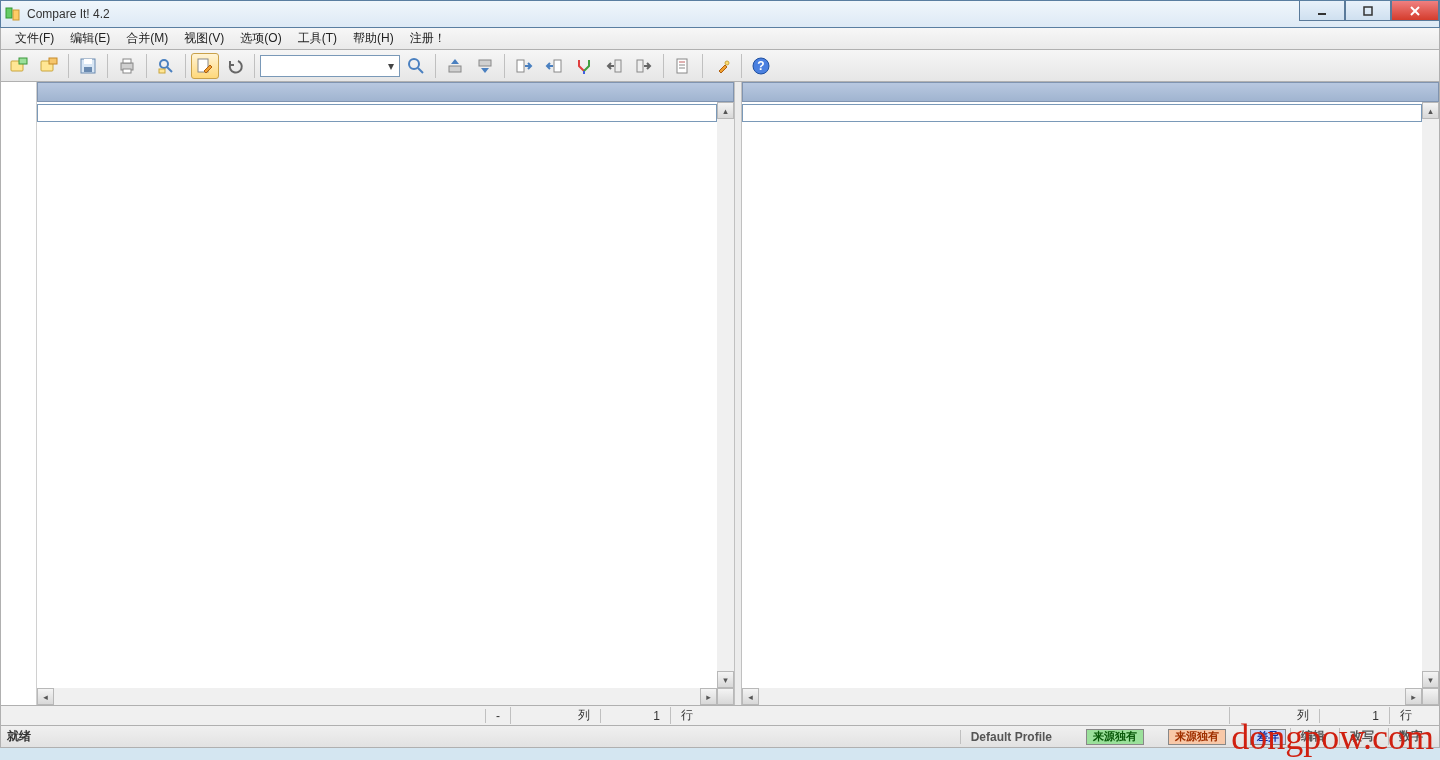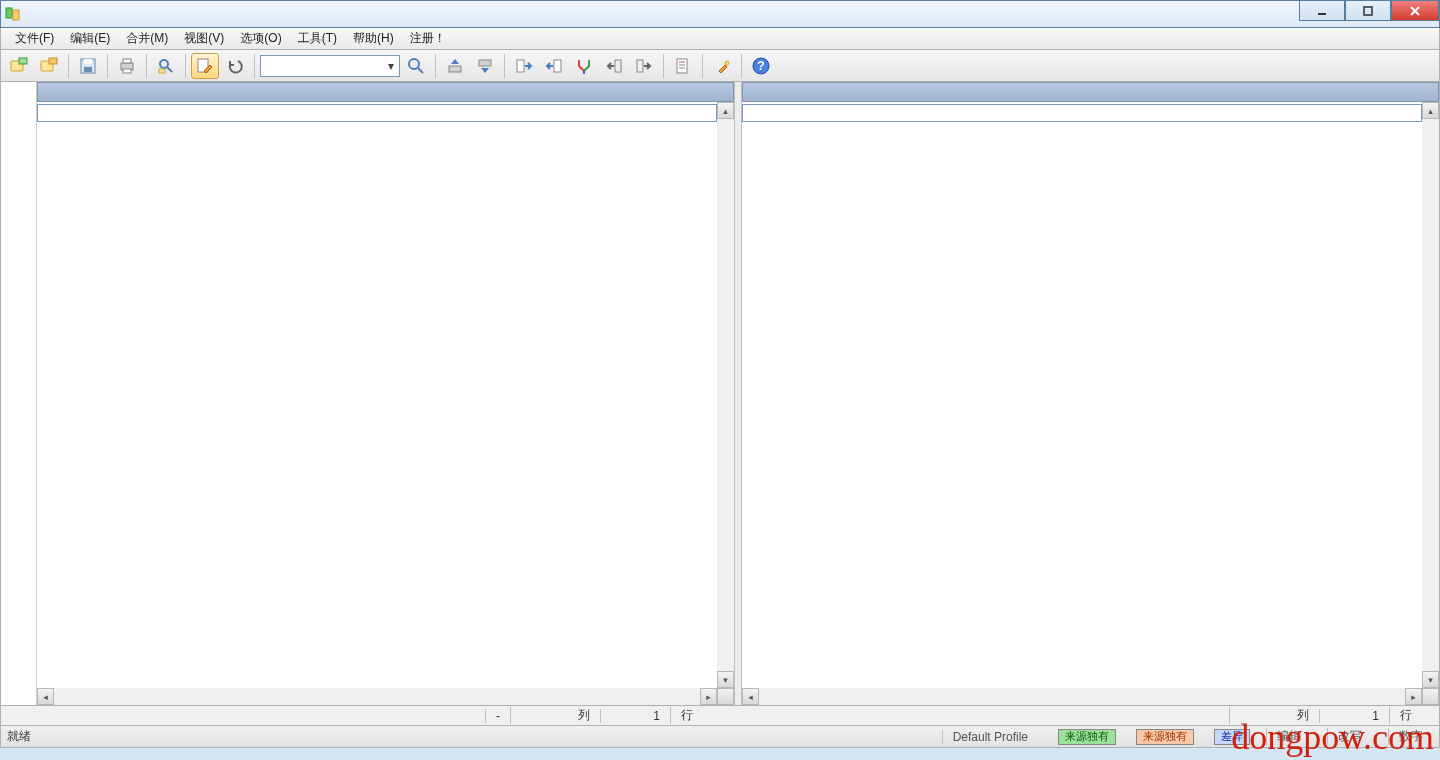--- a/index.html
+++ b/index.html
@@ -41,24 +41,24 @@
 .scroll-arrow { width: 17px; height: 17px; background: linear-gradient(#f4f4f4,#d8d8d8); border: 1px solid #b8b8b8; display:flex; align-items:center; justify-content:center; font-size:9px; color:#555;}
 .scroll-track { flex:1; background: #f0f0f0; }
 
 
 .ruler { height: 20px; background: #f0f0f0; border: 1px solid #b0b0b0; border-top: none; display: flex; align-items: center; }
 .ruler .cell { padding: 0 10px; border-left: 1px solid #c0c0c0; height: 100%; display: flex; align-items: center; color: #333; }
 .ruler .spacer { flex: 1; }
 .ruler .left-half, .ruler .right-half { width: 50%; display:flex; align-items:center;}
 
 
-.statusbar { height: 22px; background: linear-gradient(#f0f0f0,#e2e2e2); border: 1px solid #b0b0b0; border-top: none; display: flex; align-items: center; padding: 0 6px; gap: 0; }
+.statusbar { height: 22px; background: linear-gradient(#f0f0f0,#e2e2e2); border: 1px solid #b0b0b0; border-top: none; display: flex; align-items: center; padding: 0 6px; gap: 0; font-weight: bold; }
 .statusbar .status-text { color: #333; }
-.statusbar .right { margin-left: auto; display: flex; align-items: center; gap: 16px; }
-.statusbar .pill { padding: 0 6px; height: 16px; display: flex; align-items: center; border: 1px solid #888; font-size: 11px; margin-left: 4px; }
+.statusbar .right { margin-left: auto; display: flex; align-items: center; gap: 4px; }
+.statusbar .pill { padding: 0 6px; height: 16px; display: flex; align-items: center; border: 1px solid #888; font-size: 11px; margin-left: 20px; }
 .statusbar .pill.green { background: #9be09b; color: #0a5a0a; }
 .statusbar .pill.red { background: #f8c8a8; color: #a03000; }
 .statusbar .pill.blue { background: #c8d8f8; color: #1030a0; }
 .statusbar .seg { padding: 0 10px; border-left: 1px solid #c0c0c0; height: 100%; display:flex; align-items:center; color:#555; }
 
 
 .watermark { position: absolute; right: 6px; bottom: 2px; color: #d02010; font-family: Georgia, "Times New Roman", serif; font-size: 36px; letter-spacing: 0; pointer-events: none; }
 
 
 .bg { position:absolute; top:4px; left:120px; display:flex; gap:40px; opacity:0.25; pointer-events:none;}
@@ -73,20 +73,21 @@
     <span>　</span>
 </div>
 
 <div class="titlebar">
   <span class="app-icon">
     <svg viewBox="0 0 16 16">
         <rect x="1" y="2" width="6" height="10" fill="#6c6" stroke="#393"></rect>
         <rect x="8" y="4" width="6" height="10" fill="#fc6" stroke="#c93"></rect>
       </svg>
   </span>
+  <span class="title">Compare It! 4.2</span>
   <div class="win-controls">
     <div class="win-btn">
         <svg viewBox="0 0 12 12">
           <line x1="2" y1="9" x2="10" y2="9" stroke="#333" stroke-width="2"></line>
         </svg>
       </div>
     <div class="win-btn">
         <svg viewBox="0 0 12 12">
           <rect x="2" y="2" width="8" height="8" fill="none" stroke="#333" stroke-width="1.5"></rect>
         </svg>

